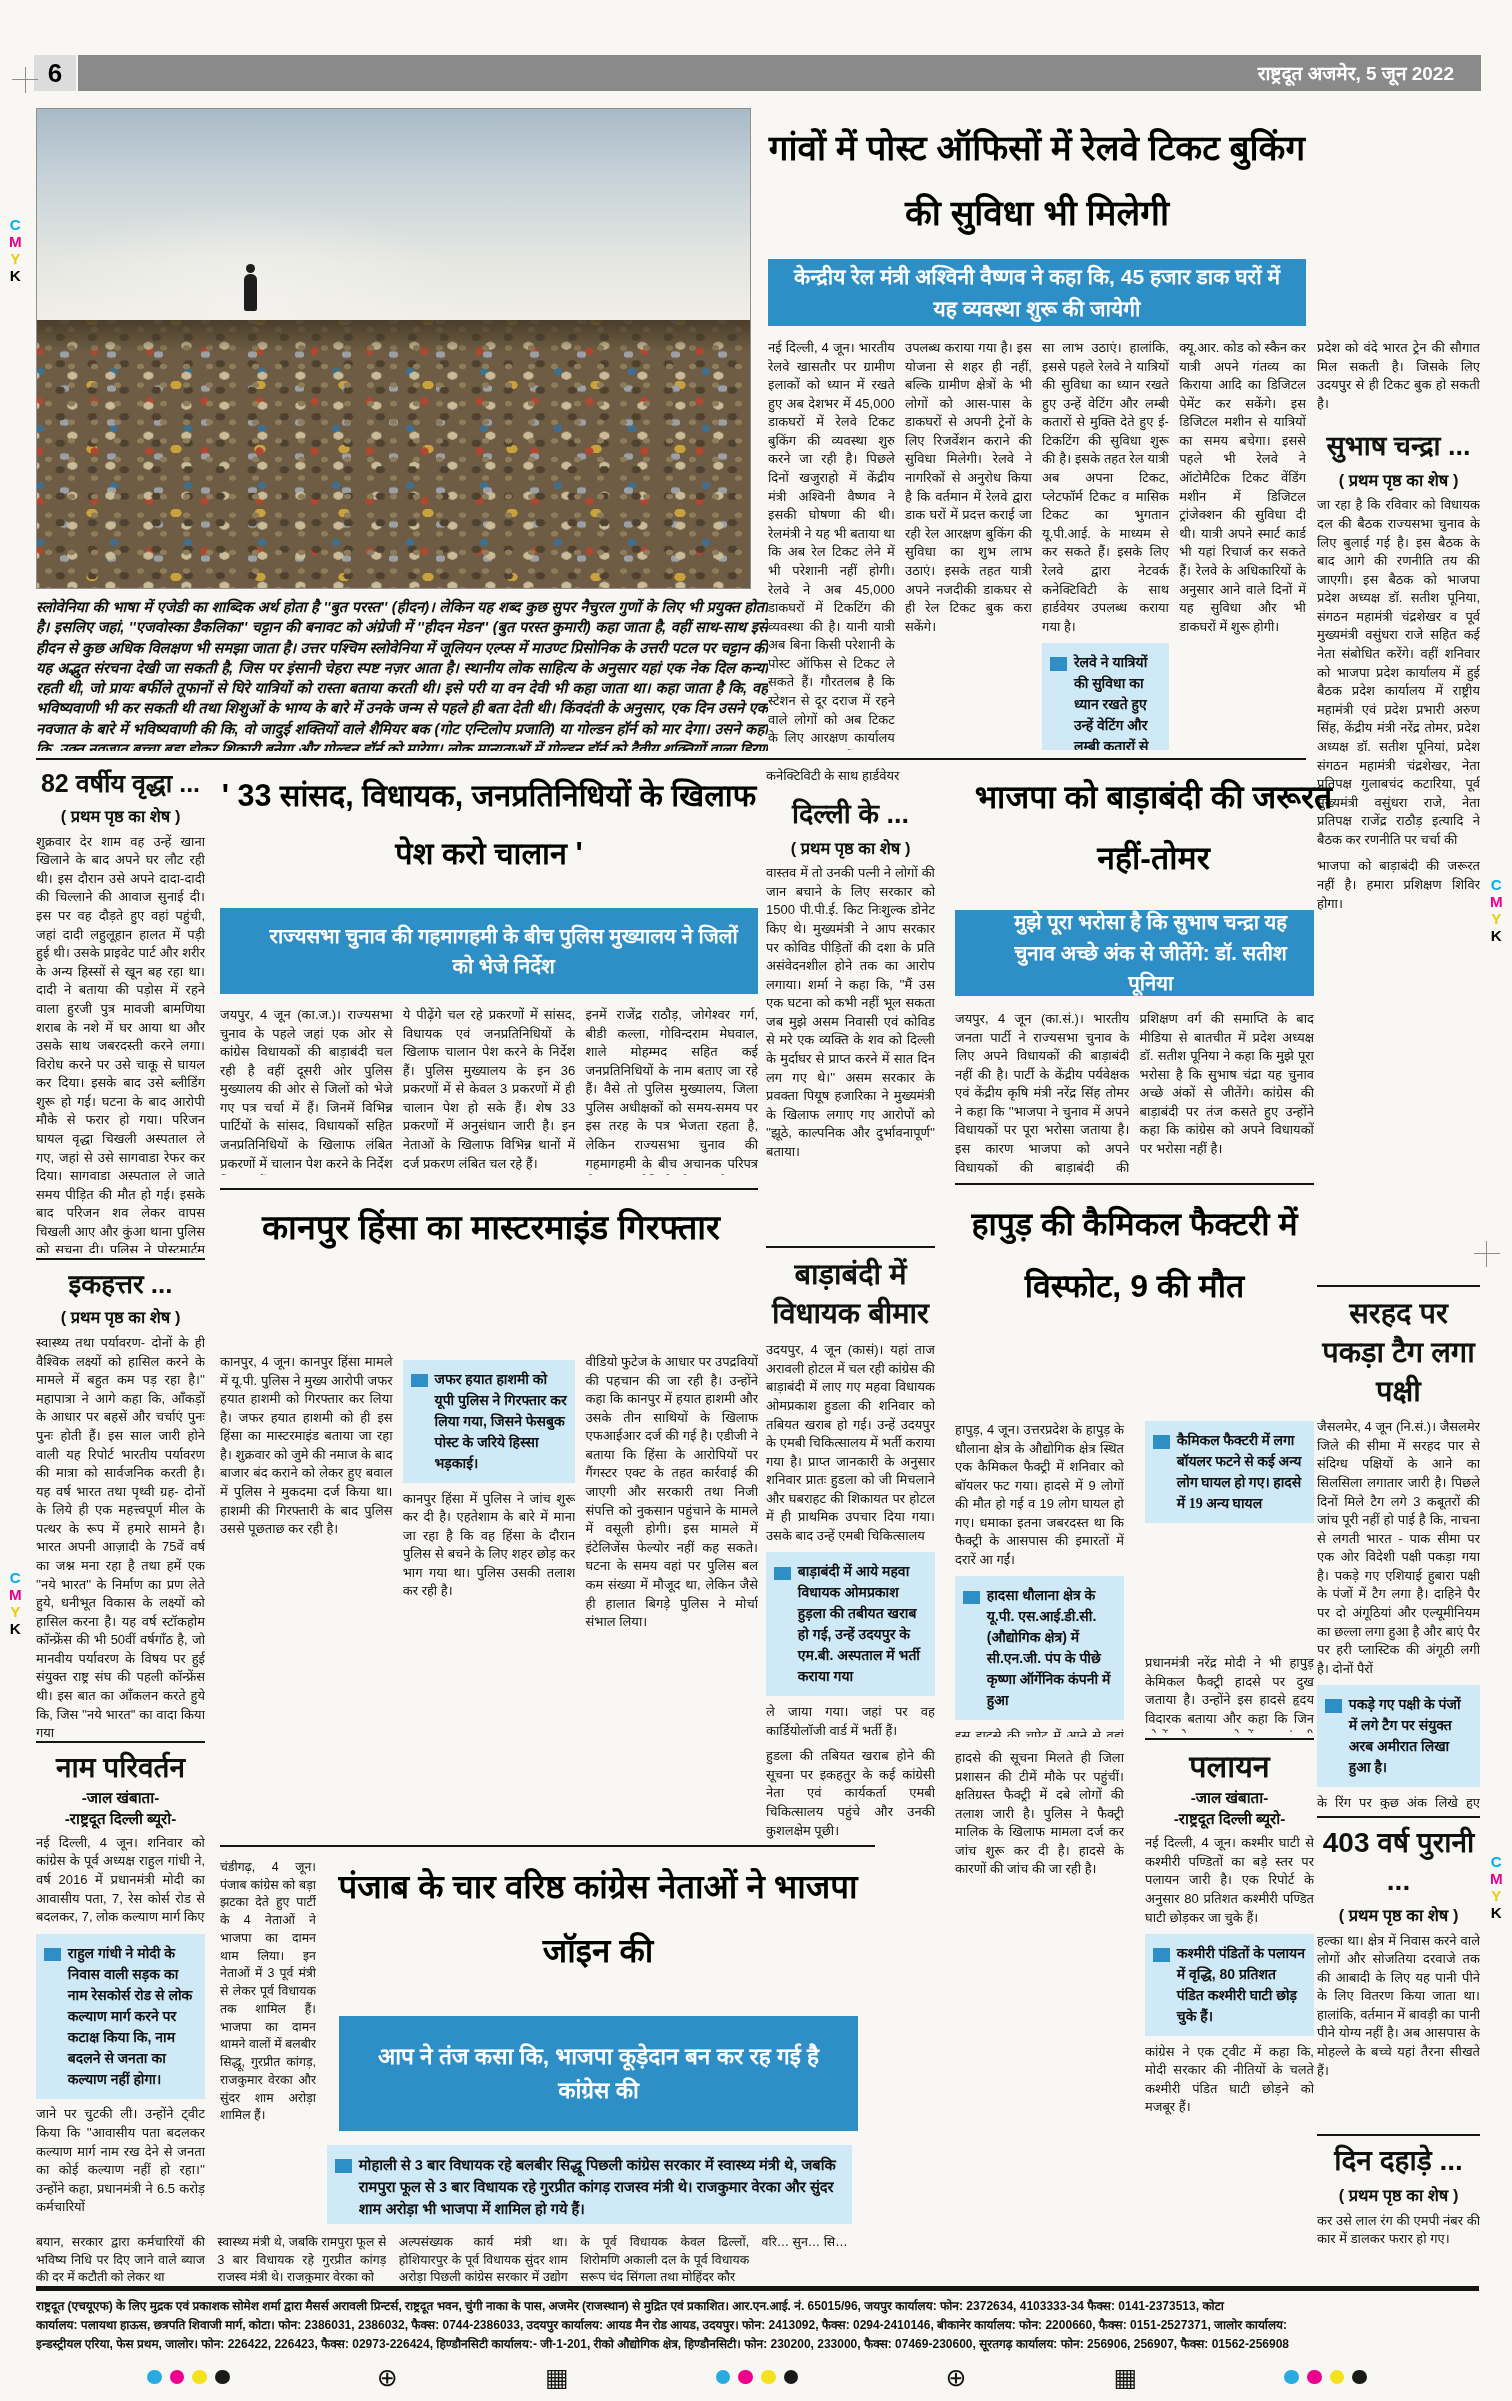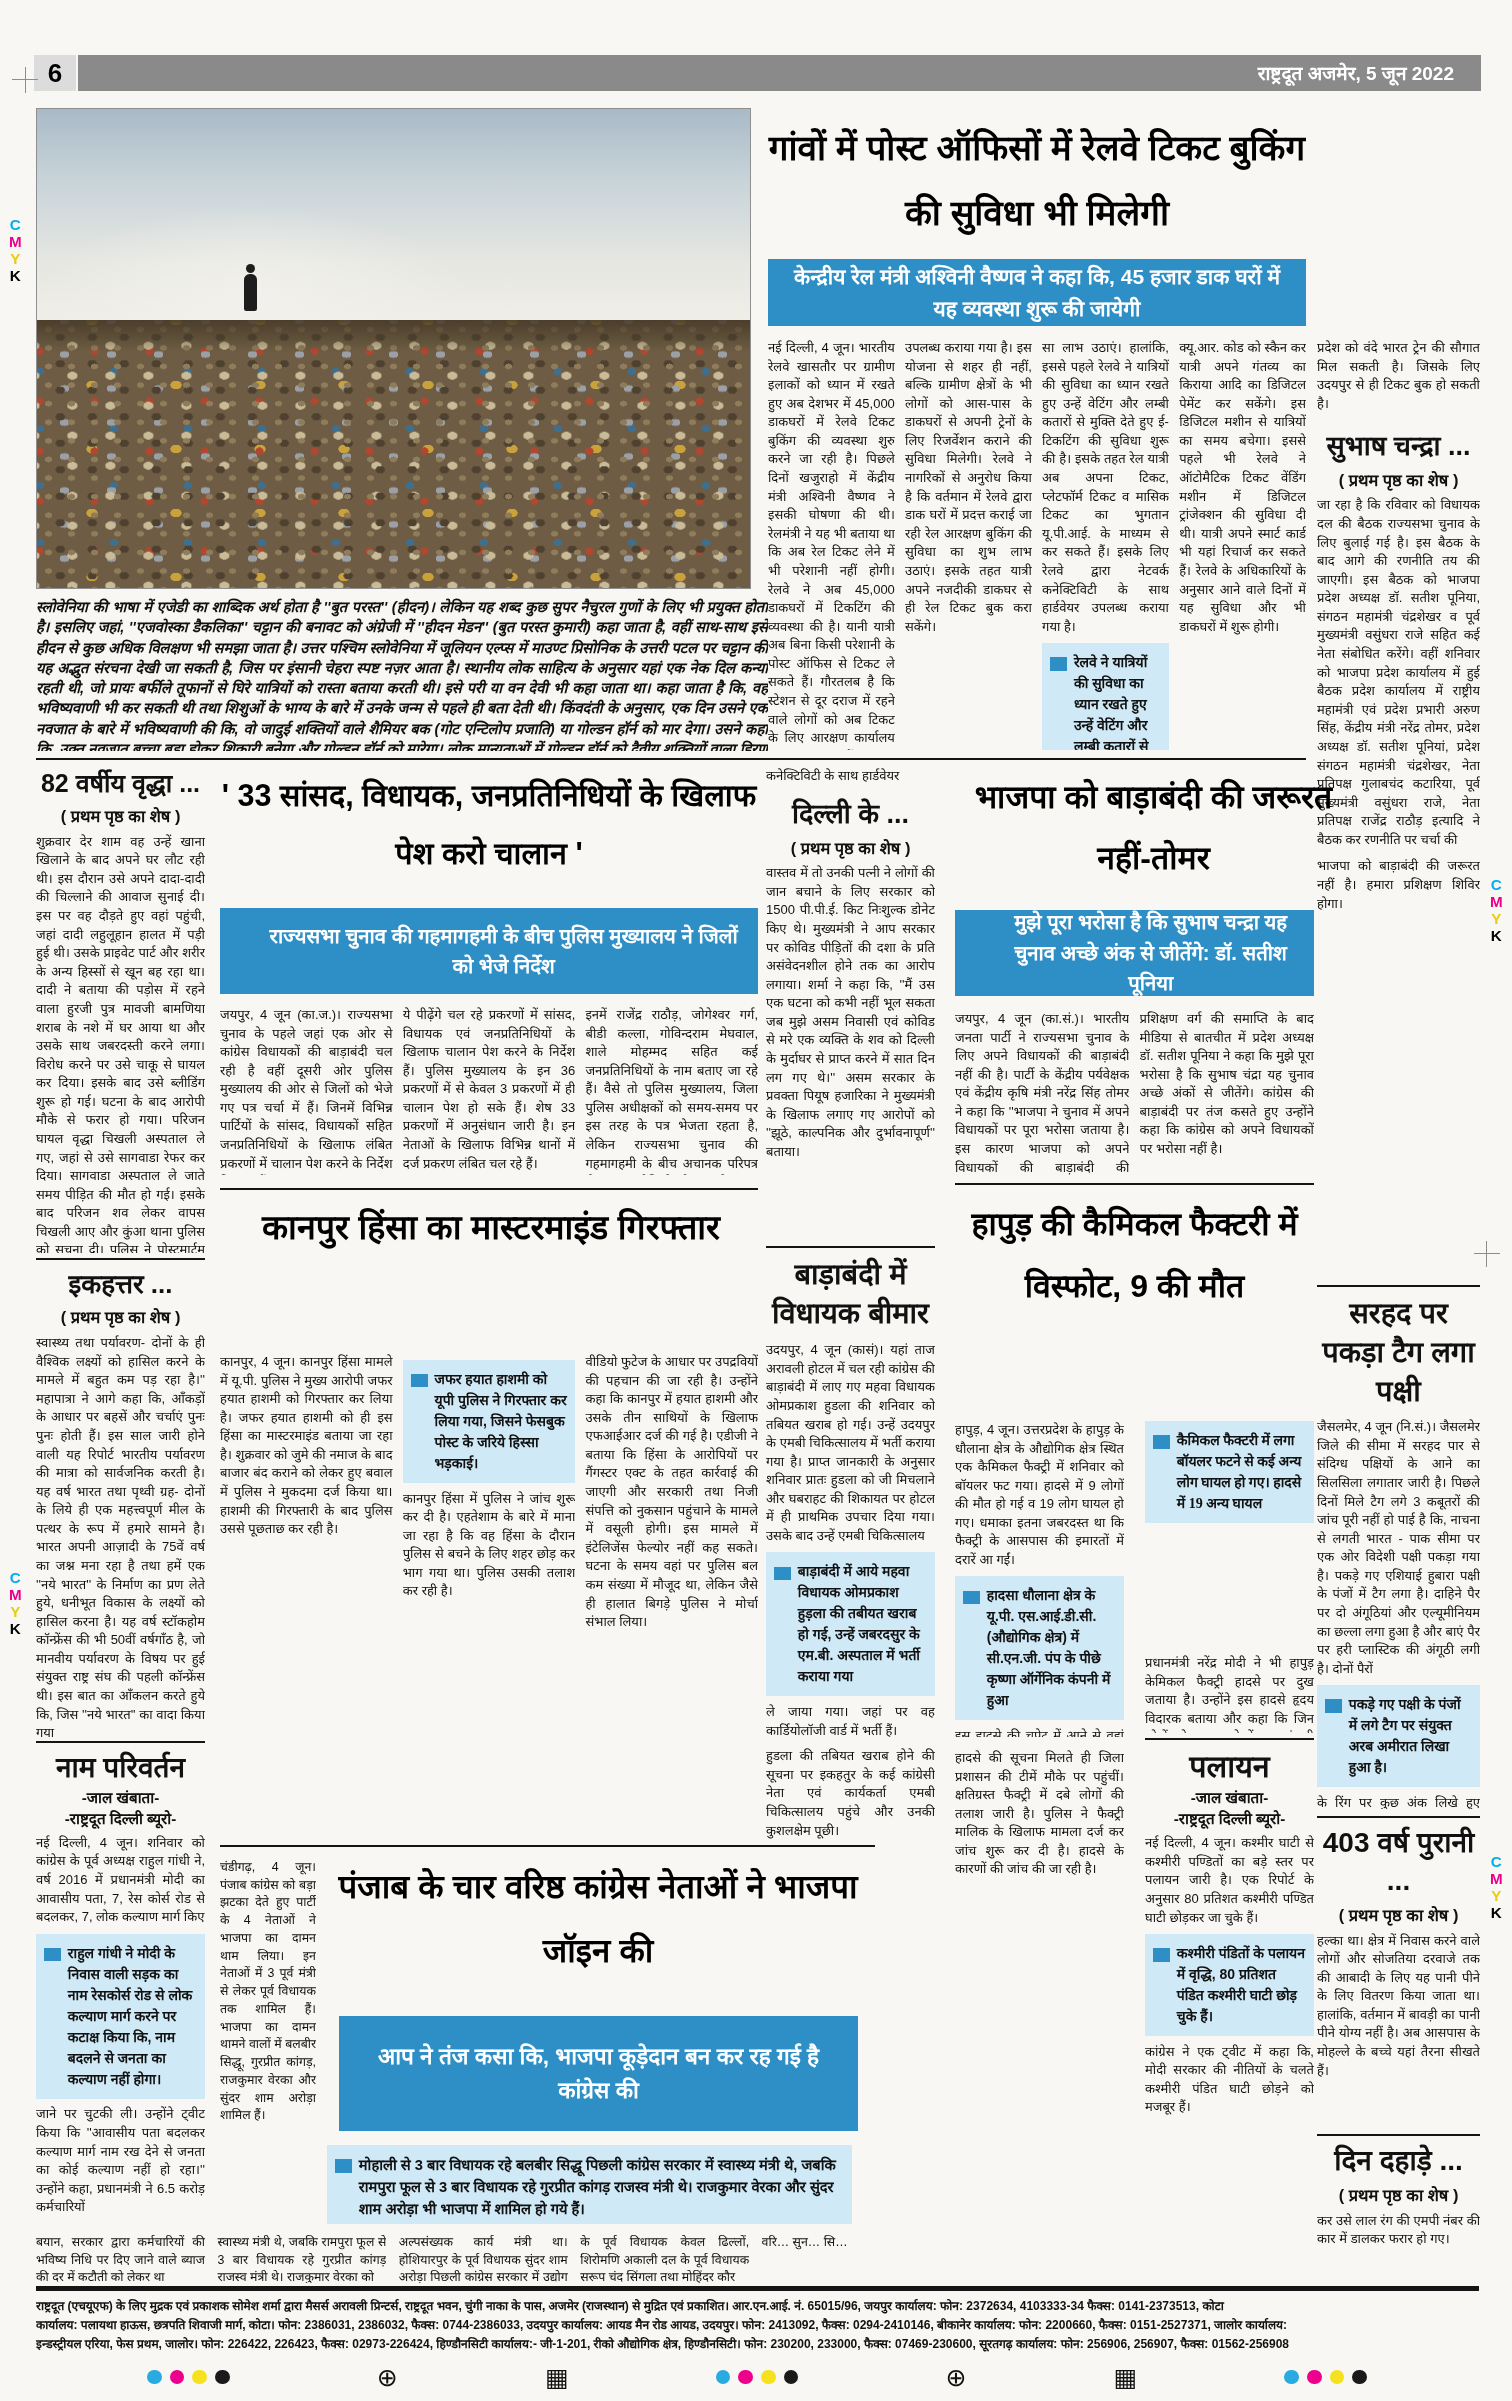--- a/index.html
+++ b/index.html
@@ -191,21 +191,21 @@
       <span>राहुल गांधी ने मोदी के निवास वाली सड़क का नाम रेसकोर्स रोड से लोक कल्याण मार्ग करने पर कटाक्ष किया कि, नाम बदलने से जनता का कल्याण नहीं होगा।</span>
     </div>
     <div class="body">जाने पर चुटकी ली। उन्होंने ट्वीट किया कि ''आवासीय पता बदलकर कल्याण मार्ग नाम रख देने से जनता का कोई कल्याण नहीं हो रहा।'' उन्होंने कहा, प्रधानमंत्री ने 6.5 करोड़ कर्मचारियों</div>
   </div>
 
   <div class="abs" style="left:766px;top:1255px;width:169px;height:972px;overflow:hidden;">
     <div class="sech" style="font-size:29px;">बाड़ाबंदी में विधायक बीमार</div>
     <div class="body" style="margin-top:8px;">उदयपुर, 4 जून (कासं)। यहां ताज अरावली होटल में चल रही कांग्रेस की बाड़ाबंदी में लाए गए महवा विधायक ओमप्रकाश हुडला की शनिवार को तबियत खराब हो गई। उन्हें उदयपुर के एमबी चिकित्सालय में भर्ती कराया गया है। प्राप्त जानकारी के अनुसार शनिवार प्रातः हुडला को जी मिचलाने और घबराहट की शिकायत पर होटल में ही प्राथमिक उपचार दिया गया। उसके बाद उन्हें एमबी चिकित्सालय</div>
     <div class="pq">
       <span class="pqb"></span>
-      <span>बाड़ाबंदी में आये महवा विधायक ओमप्रकाश हुड़ला की तबीयत खराब हो गई, उन्हें जबरदसुर के एम.बी. अस्पताल में भर्ती कराया गया</span>
+      <span>बाड़ाबंदी में आये महवा विधायक ओमप्रकाश हुड़ला की तबीयत खराब हो गई, उन्हें उदयपुर के एम.बी. अस्पताल में भर्ती कराया गया</span>
     </div>
     <div class="body">ले जाया गया। जहां पर वह कार्डियोलॉजी वार्ड में भर्ती हैं।</div>
     <div class="body" style="margin-top:6.8px;">हुडला की तबियत खराब होने की सूचना पर इकहतुर के कई कांग्रेसी नेता एवं कार्यकर्ता एमबी चिकित्सालय पहुंचे और उनकी कुशलक्षेम पूछी।</div>
   </div>
 
   <div class="abs hl" style="left:955px;top:1193px;width:359px;height:219px;font-size:32px;line-height:1.95;">हापुड़ की कैमिकल फैक्टरी में विस्फोट, 9 की मौत</div>
   <div class="abs" style="left:955px;top:1421px;width:169px;height:316px;overflow:hidden;">
     <div class="body">हापुड़, 4 जून। उत्तरप्रदेश के हापुड़ के धौलाना क्षेत्र के औद्योगिक क्षेत्र स्थित एक कैमिकल फैक्ट्री में शनिवार को बॉयलर फट गया। हादसे में 9 लोगों की मौत हो गई व 19 लोग घायल हो गए। धमाका इतना जबरदस्त था कि फैक्ट्री के आसपास की इमारतों में दरारें आ गईं।</div>
     <div class="pq">
       <span class="pqb"></span>

